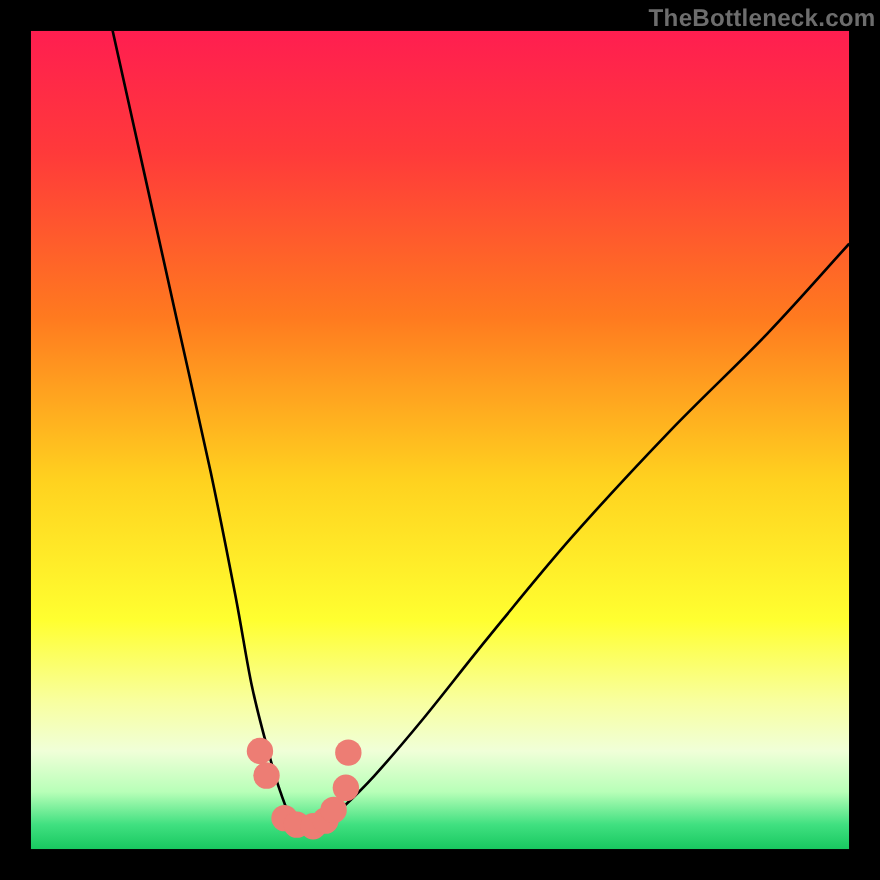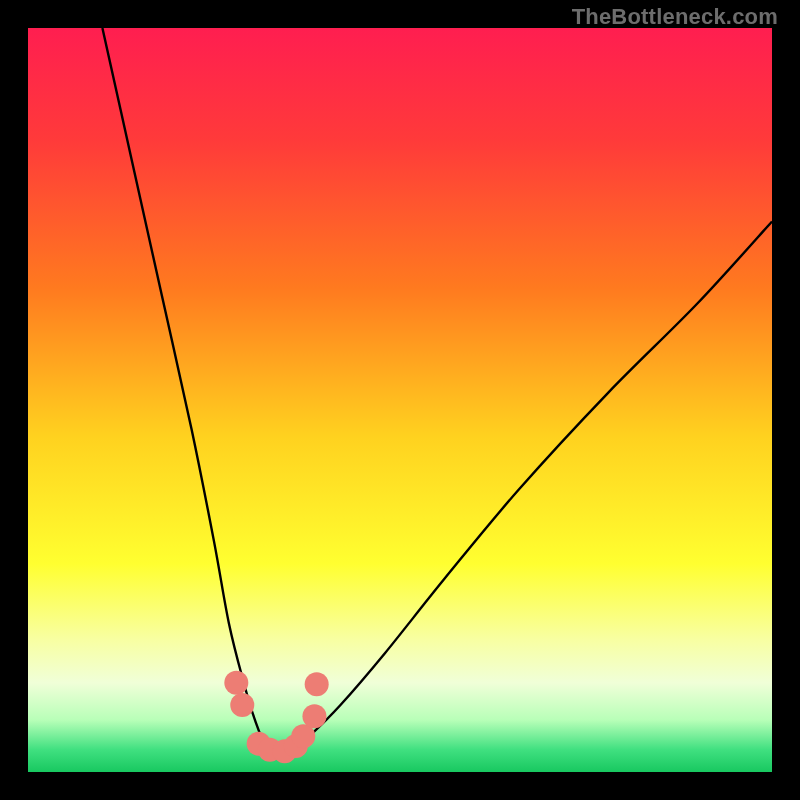--- a/index.html
+++ b/index.html
@@ -14,21 +14,21 @@
     position: absolute;
     left: 28px;
     top: 28px;
     width: 744px;
     height: 744px;
     background: #000;
   }
   .watermark {
     position: absolute;
     top: 4px;
-    right: 22px;
+    right: 4px;
     font-family: Arial, Helvetica, sans-serif;
     font-size: 22px;
     font-weight: 600;
     color: #6d6d6d;
     z-index: 10;
     letter-spacing: 0.2px;
   }
   svg {
     display: block;
   }

